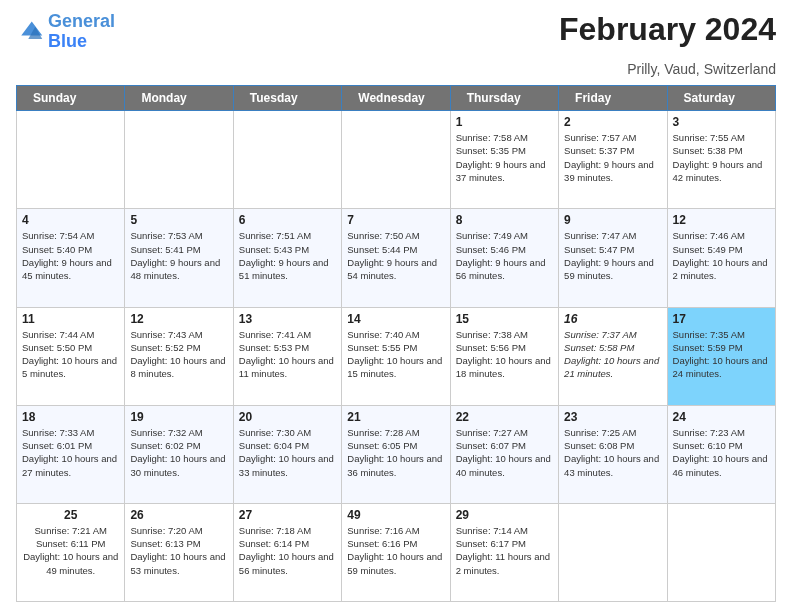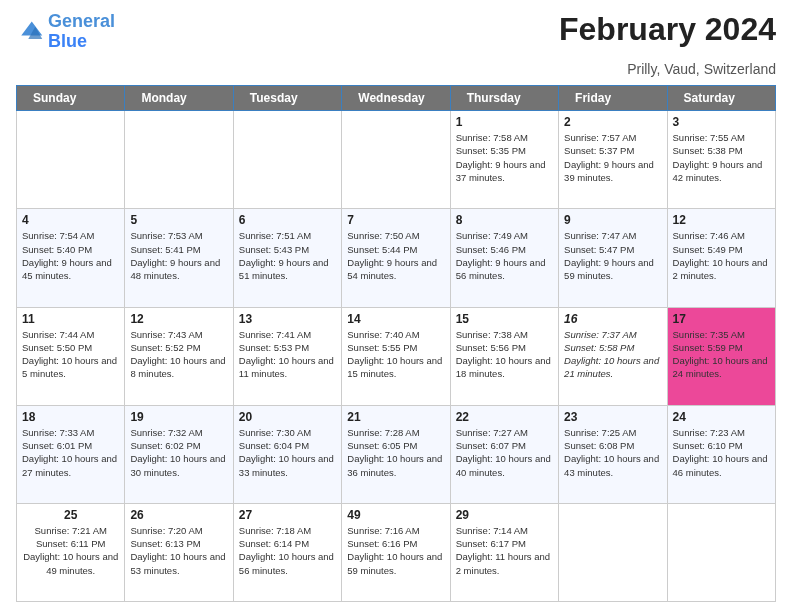--- a/index.html
+++ b/index.html
@@ -242,21 +242,21 @@
 Daylight: 10 hours
 and 18 minutes.</div>
           </td>
           <td style="background: rgb(255, 255, 255); font-style: italic;">
             <div class="day-number">16</div>
             <div class="day-info">Sunrise: 7:37 AM
 Sunset: 5:58 PM
 Daylight: 10 hours
 and 21 minutes.</div>
           </td>
-          <td style="background: #ec4899;">
+          <td style="background: #7dd3fc;">
             <div class="day-number">17</div>
             <div class="day-info">Sunrise: 7:35 AM
 Sunset: 5:59 PM
 Daylight: 10 hours
 and 24 minutes.</div>
           </td>
         </tr>
         <tr>
           <td style="background: rgb(245, 248, 255);">
             <div class="day-number">18</div>

